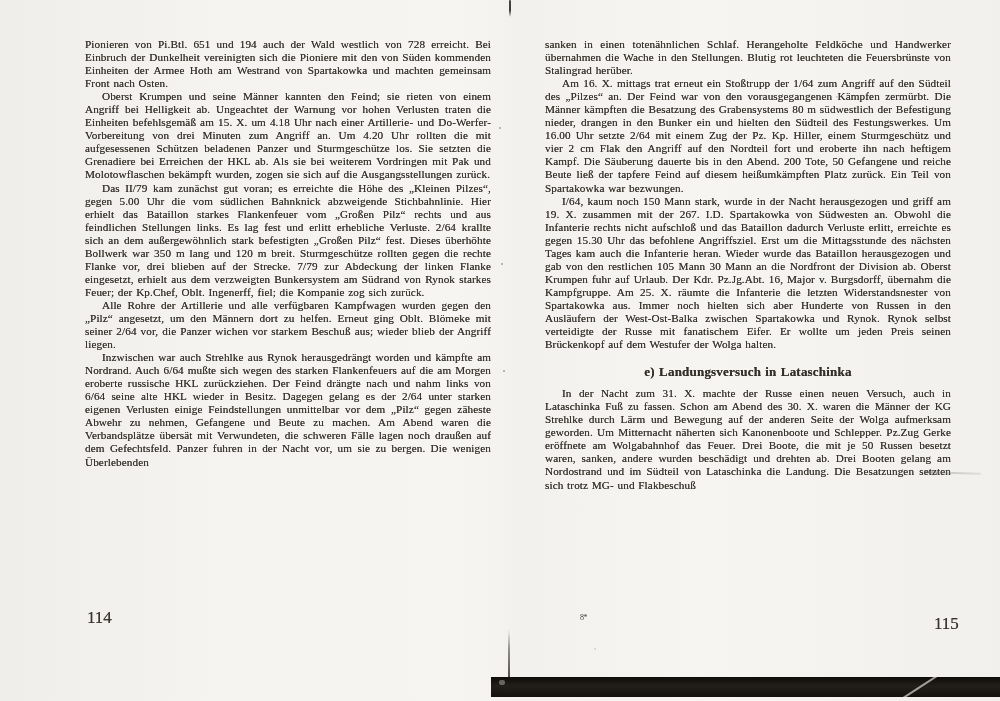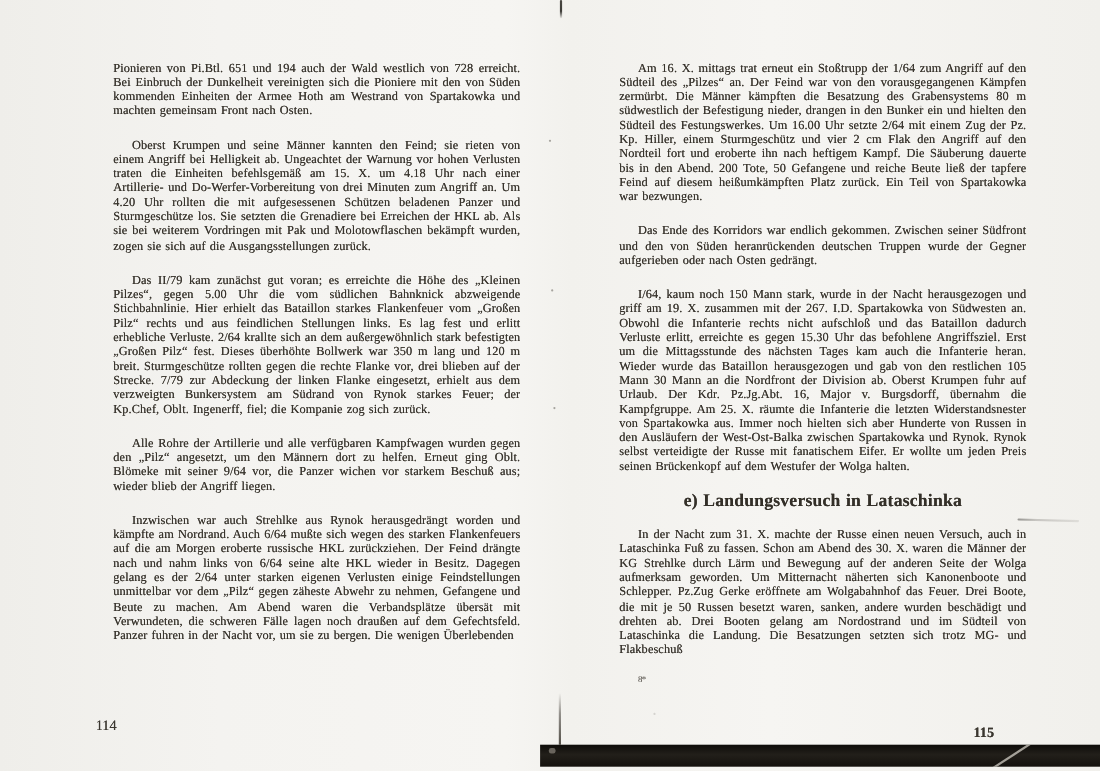--- a/index.html
+++ b/index.html
@@ -15,36 +15,35 @@
   .page{
     position:absolute;top:38px;width:406px;
     color:#38342d;
     font-size:11.2px;line-height:13.05px;
     text-align:justify;
     word-spacing:0.07em;letter-spacing:0.1px;
     text-shadow:0 0 0.45px rgba(56,52,45,0.85);
   }
   .page-left{left:85px;}
   .page-right{left:545px;}
-  .page p{margin:18px;text-indent:17px;}
+  .page p{margin:0;text-indent:17px;}
   .page p.noindent{text-indent:0;}
   .section-heading{
     margin:14px 0 9px 0;
     text-align:center;text-indent:0;
-    font-size:16px;font-weight:bold;letter-spacing:0.2px;
+    font-size:13px;font-weight:bold;letter-spacing:0.2px;
     color:#332f28;
   }
   .pagenum{
     position:absolute;
-    font-size:13px;color:#3a362f;
+    font-size:17px;color:#3a362f;
     text-shadow:0 0 0.45px rgba(56,52,45,0.85);
-    margin-top:44px;
   }
   .pagenum-left{left:87px;top:608px;}
-  .pagenum-right{left:885px;top:614px;font-weight:bold;}
+  .pagenum-right{left:934px;top:614px;}
   .signature-mark{
     position:absolute;left:580px;top:613px;
     font-size:8px;color:#4a463f;letter-spacing:-0.5px;
   }
   .binding-mark-top{
     position:absolute;left:509px;top:0;width:2px;height:17px;
     background:linear-gradient(180deg,#4a4843 0%,#3d3b37 60%,rgba(61,59,55,0) 100%);
     border-radius:1px;
   }
   .binding-line-bottom{
@@ -81,27 +80,27 @@
 <body>
 
 <div class="scan">
 
   <div class="binding-mark-top"></div>
 
   <div class="page page-left">
     <p class="noindent">Pionieren von Pi.Btl. 651 und 194 auch der Wald westlich von 728 erreicht. Bei Einbruch der Dunkelheit vereinigten sich die Pioniere mit den von Süden kommenden Einheiten der Armee Hoth am Westrand von Spartakowka und machten gemeinsam Front nach Osten.</p>
     <p>Oberst Krumpen und seine Männer kannten den Feind; sie rieten von einem Angriff bei Helligkeit ab. Ungeachtet der Warnung vor hohen Verlusten traten die Einheiten befehlsgemäß am 15. X. um 4.18 Uhr nach einer Artillerie- und Do-Werfer-Vorbereitung von drei Minuten zum Angriff an. Um 4.20 Uhr rollten die mit aufgesessenen Schützen beladenen Panzer und Sturmgeschütze los. Sie setzten die Grenadiere bei Erreichen der HKL ab. Als sie bei weiterem Vordringen mit Pak und Molotowflaschen bekämpft wurden, zogen sie sich auf die Ausgangsstellungen zurück.</p>
     <p>Das II/79 kam zunächst gut voran; es erreichte die Höhe des „Kleinen Pilzes“, gegen 5.00 Uhr die vom südlichen Bahnknick abzweigende Stichbahnlinie. Hier erhielt das Bataillon starkes Flankenfeuer vom „Großen Pilz“ rechts und aus feindlichen Stellungen links. Es lag fest und erlitt erhebliche Verluste. 2/64 krallte sich an dem außergewöhnlich stark befestigten „Großen Pilz“ fest. Dieses überhöhte Bollwerk war 350 m lang und 120 m breit. Sturmgeschütze rollten gegen die rechte Flanke vor, drei blieben auf der Strecke. 7/79 zur Abdeckung der linken Flanke eingesetzt, erhielt aus dem verzweigten Bunkersystem am Südrand von Rynok starkes Feuer; der Kp.Chef, Oblt. Ingenerff, fiel; die Kompanie zog sich zurück.</p>
-    <p>Alle Rohre der Artillerie und alle verfügbaren Kampfwagen wurden gegen den „Pilz“ angesetzt, um den Männern dort zu helfen. Erneut ging Oblt. Blömeke mit seiner 9/64 vor, die Panzer wichen vor starkem Beschuß aus; wieder blieb der Angriff liegen.</p>
+    <p>Alle Rohre der Artillerie und alle verfügbaren Kampfwagen wurden gegen den „Pilz“ angesetzt, um den Männern dort zu helfen. Erneut ging Oblt. Blömeke mit seiner 2/64 vor, die Panzer wichen vor starkem Beschuß aus; wieder blieb der Angriff liegen.</p>
     <p>Inzwischen war auch Strehlke aus Rynok herausgedrängt worden und kämpfte am Nordrand. Auch 6/64 mußte sich wegen des starken Flankenfeuers auf die am Morgen eroberte russische HKL zurückziehen. Der Feind drängte nach und nahm links von 6/64 seine alte HKL wieder in Besitz. Dagegen gelang es der 2/64 unter starken eigenen Verlusten einige Feindstellungen unmittelbar vor dem „Pilz“ gegen zäheste Abwehr zu nehmen, Gefangene und Beute zu machen. Am Abend waren die Verbandsplätze übersät mit Verwundeten, die schweren Fälle lagen noch draußen auf dem Gefechtsfeld. Panzer fuhren in der Nacht vor, um sie zu bergen. Die wenigen Überlebenden</p>
   </div>
 
   <div class="page page-right">
+    <p class="noindent">sanken in einen totenähnlichen Schlaf. Herangeholte Feldköche und Handwerker übernahmen die Wache in den Stellungen. Blutig rot leuchteten die Feuersbrünste von Stalingrad herüber.</p>
     <p>Am 16. X. mittags trat erneut ein Stoßtrupp der 1/64 zum Angriff auf den Südteil des „Pilzes“ an. Der Feind war von den vorausgegangenen Kämpfen zermürbt. Die Männer kämpften die Besatzung des Grabensystems 80 m südwestlich der Befestigung nieder, drangen in den Bunker ein und hielten den Südteil des Festungswerkes. Um 16.00 Uhr setzte 2/64 mit einem Zug der Pz. Kp. Hiller, einem Sturmgeschütz und vier 2 cm Flak den Angriff auf den Nordteil fort und eroberte ihn nach heftigem Kampf. Die Säuberung dauerte bis in den Abend. 200 Tote, 50 Gefangene und reiche Beute ließ der tapfere Feind auf diesem heißumkämpften Platz zurück. Ein Teil von Spartakowka war bezwungen.</p>
-    <p>Das Ende des Korridors war endlich gekommen. Zwischen seiner Südfront und den von Süden heranrückenden deutschen Truppen wurde der Gegner aufgerieben oder nach Osten gedrängt.</p>
     <p>I/64, kaum noch 150 Mann stark, wurde in der Nacht herausgezogen und griff am 19. X. zusammen mit der 267. I.D. Spartakowka von Südwesten an. Obwohl die Infanterie rechts nicht aufschloß und das Bataillon dadurch Verluste erlitt, erreichte es gegen 15.30 Uhr das befohlene Angriffsziel. Erst um die Mittagsstunde des nächsten Tages kam auch die Infanterie heran. Wieder wurde das Bataillon herausgezogen und gab von den restlichen 105 Mann 30 Mann an die Nordfront der Division ab. Oberst Krumpen fuhr auf Urlaub. Der Kdr. Pz.Jg.Abt. 16, Major v. Burgsdorff, übernahm die Kampfgruppe. Am 25. X. räumte die Infanterie die letzten Widerstandsnester von Spartakowka aus. Immer noch hielten sich aber Hunderte von Russen in den Ausläufern der West-Ost-Balka zwischen Spartakowka und Rynok. Rynok selbst verteidigte der Russe mit fanatischem Eifer. Er wollte um jeden Preis seinen Brückenkopf auf dem Westufer der Wolga halten.</p>
     <h3 class="section-heading">e) Landungsversuch in Lataschinka</h3>
     <p>In der Nacht zum 31. X. machte der Russe einen neuen Versuch, auch in Lataschinka Fuß zu fassen. Schon am Abend des 30. X. waren die Männer der KG Strehlke durch Lärm und Bewegung auf der anderen Seite der Wolga aufmerksam geworden. Um Mitternacht näherten sich Kanonenboote und Schlepper. Pz.Zug Gerke eröffnete am Wolgabahnhof das Feuer. Drei Boote, die mit je 50 Russen besetzt waren, sanken, andere wurden beschädigt und drehten ab. Drei Booten gelang am Nordostrand und im Südteil von Lataschinka die Landung. Die Besatzungen setzten sich trotz MG- und Flakbeschuß</p>
   </div>
 
   <div class="pagenum pagenum-left">114</div>
   <div class="pagenum pagenum-right">115</div>
   <div class="signature-mark">8*</div>
 
   <div class="pencil-dash"></div>

